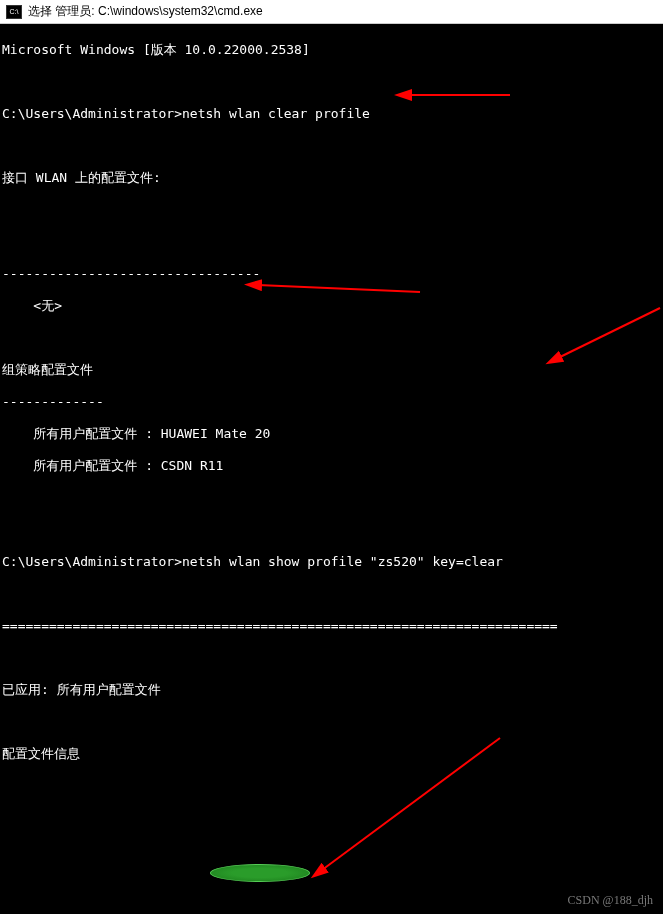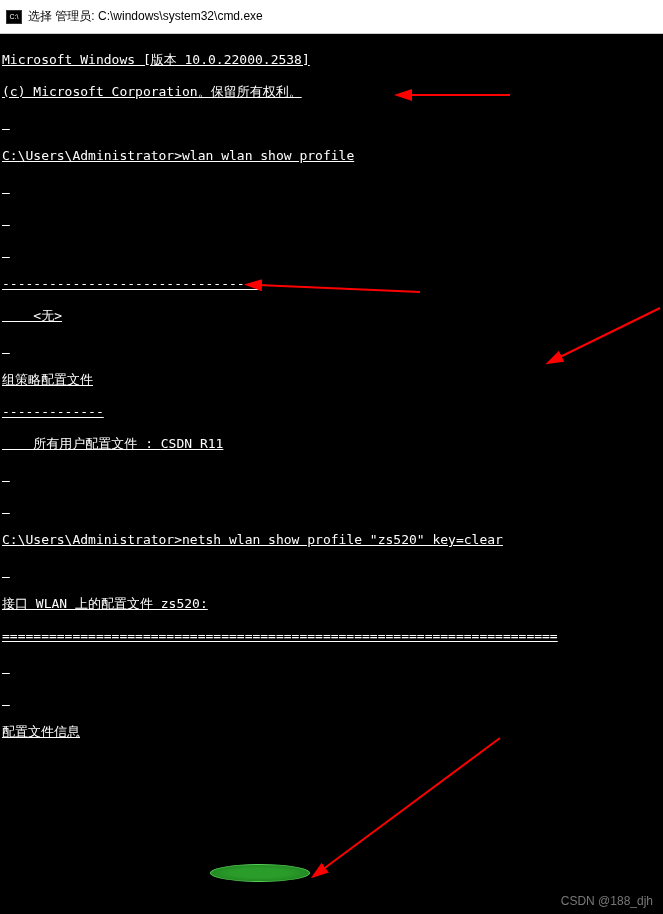--- a/index.html
+++ b/index.html
@@ -7,21 +7,21 @@
       width: 663px;
       height: 914px;
       background: #000;
       font-family: 'NSimSun', 'SimSun', 'Consolas', monospace;
       font-size: 13px;
       color: #fff;
       overflow: hidden;
       position: relative;
     }
     .titlebar {
-      height: 34px;
+      height: 24px;
       background: #fff;
       border-bottom: 1px solid #ccc;
       display: flex;
       align-items: center;
       padding-left: 6px;
       color: #000;
       font-family: 'Microsoft YaHei', sans-serif;
       font-size: 12px;
     }
     .titlebar .cmd-icon {
@@ -36,73 +36,74 @@
       color: #fff;
       font-size: 7px;
       line-height: 1;
     }
     .terminal {
       padding: 2px 2px;
       white-space: pre;
       line-height: 16px;
       position: relative;
     }
-    .line { white-space: pre; text-decoration: underline; }
+    .line { white-space: pre; }
     .arrow {
       position: absolute;
       pointer-events: none;
     }
     .arrow svg { overflow: visible; }
     .green-mark {
       position: absolute;
       width: 100px;
       height: 18px;
       background: radial-gradient(ellipse, #2a9c2a 40%, #1a7a1a 100%);
       border-radius: 50%;
       border: 1px solid #55cc55;
     }
     .watermark {
       position: absolute;
       bottom: 6px;
       right: 10px;
       color: #aaa;
-      font-family: Liberation Sans, sans-serif;
+      font-family: Liberation Serif, serif;
       font-size: 12px;
       opacity: 0.7;
     }
   </style>
 </head>
 <body>
 
 <div class="titlebar">
   <span class="cmd-icon">C:\</span>
   <span>选择 管理员: C:\windows\system32\cmd.exe</span>
 </div>
 
 <div class="terminal">
 <div class="line">Microsoft Windows [版本 10.0.22000.2538]</div>
-<div class="line">(c) Microsoft Corporation。保留所有权利。</div>
 <div class="line"> </div>
-<div class="line"><span>C:\Users\Administrator&gt;</span><span>wlan wlan show profile</span></div>
+<div class="line"><span>C:\Users\Administrator&gt;</span><span>netsh wlan clear profile</span></div>
 <div class="line"> </div>
+<div class="line">接口 WLAN 上的配置文件:</div>
 <div class="line"> </div>
 <div class="line"> </div>
 <div class="line">---------------------------------</div>
 <div class="line">    &lt;无&gt;</div>
 <div class="line"> </div>
 <div class="line">组策略配置文件</div>
 <div class="line">-------------</div>
+<div class="line"><span>    所有用户配置文件 : </span><span>HUAWEI Mate 20</span></div>
 <div class="line"><span>    所有用户配置文件 : </span><span>CSDN R11</span></div>
 <div class="line"> </div>
 <div class="line"> </div>
 <div class="line"><span>C:\Users\Administrator&gt;</span><span>netsh wlan show profile "zs520" key=clear</span></div>
 <div class="line"> </div>
-<div class="line">接口 WLAN 上的配置文件 zs520:</div>
 <div class="line">=======================================================================</div>
 <div class="line"> </div>
+<div class="line">已应用: 所有用户配置文件</div>
 <div class="line"> </div>
 <div class="line">配置文件信息</div>
 
 
 
 
 
 
 
 

